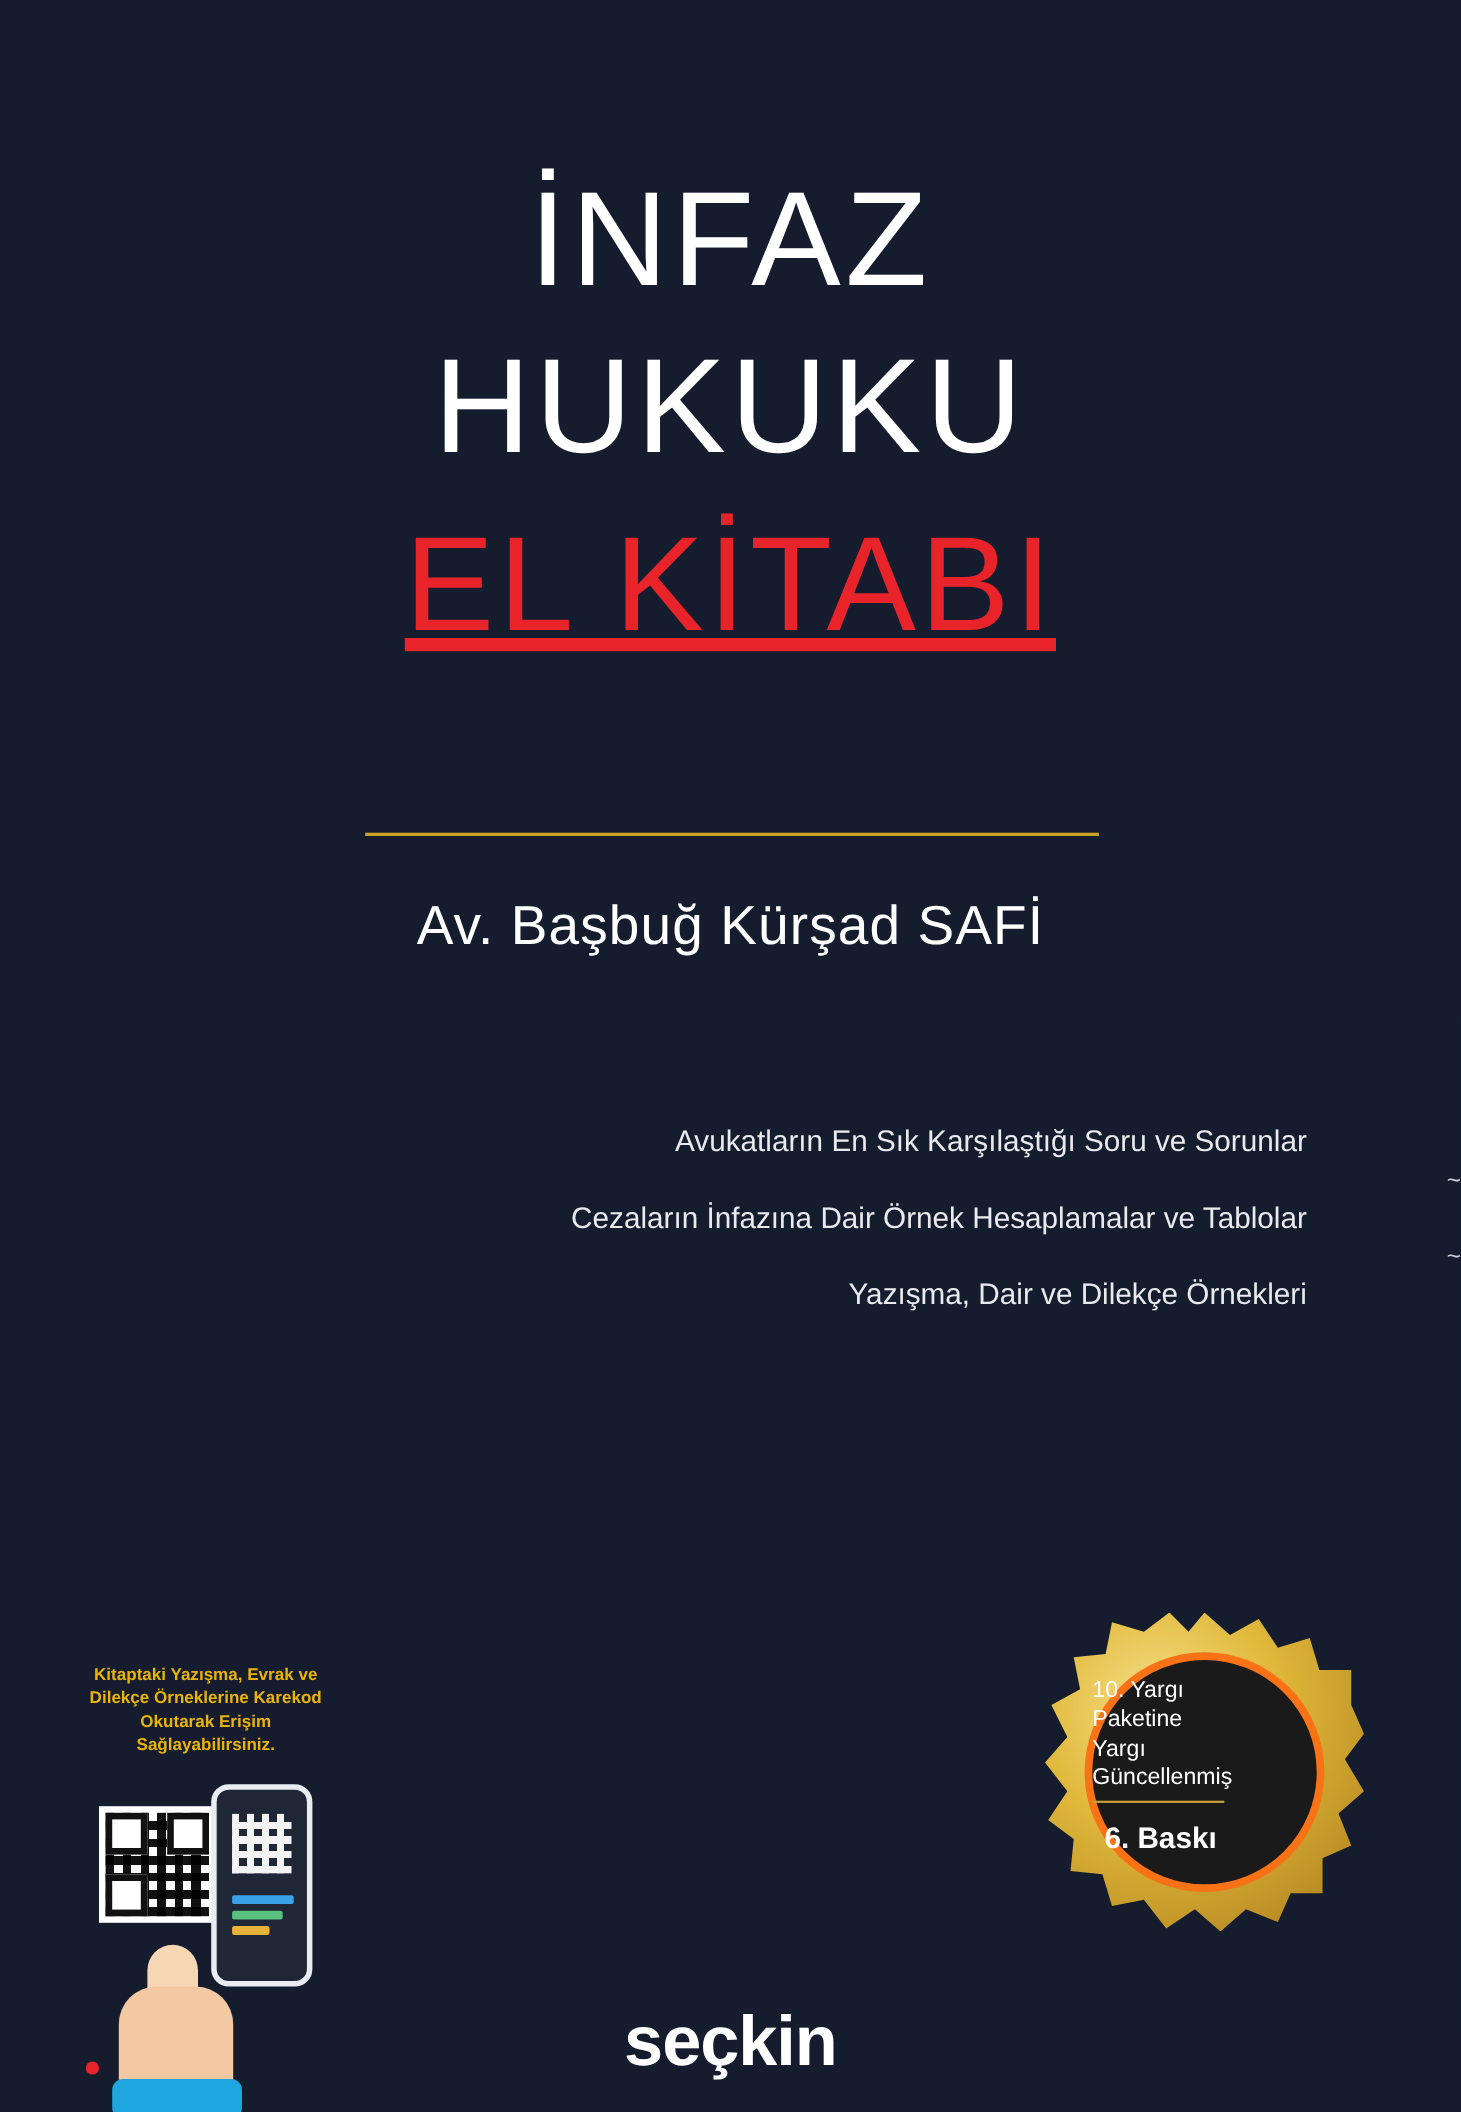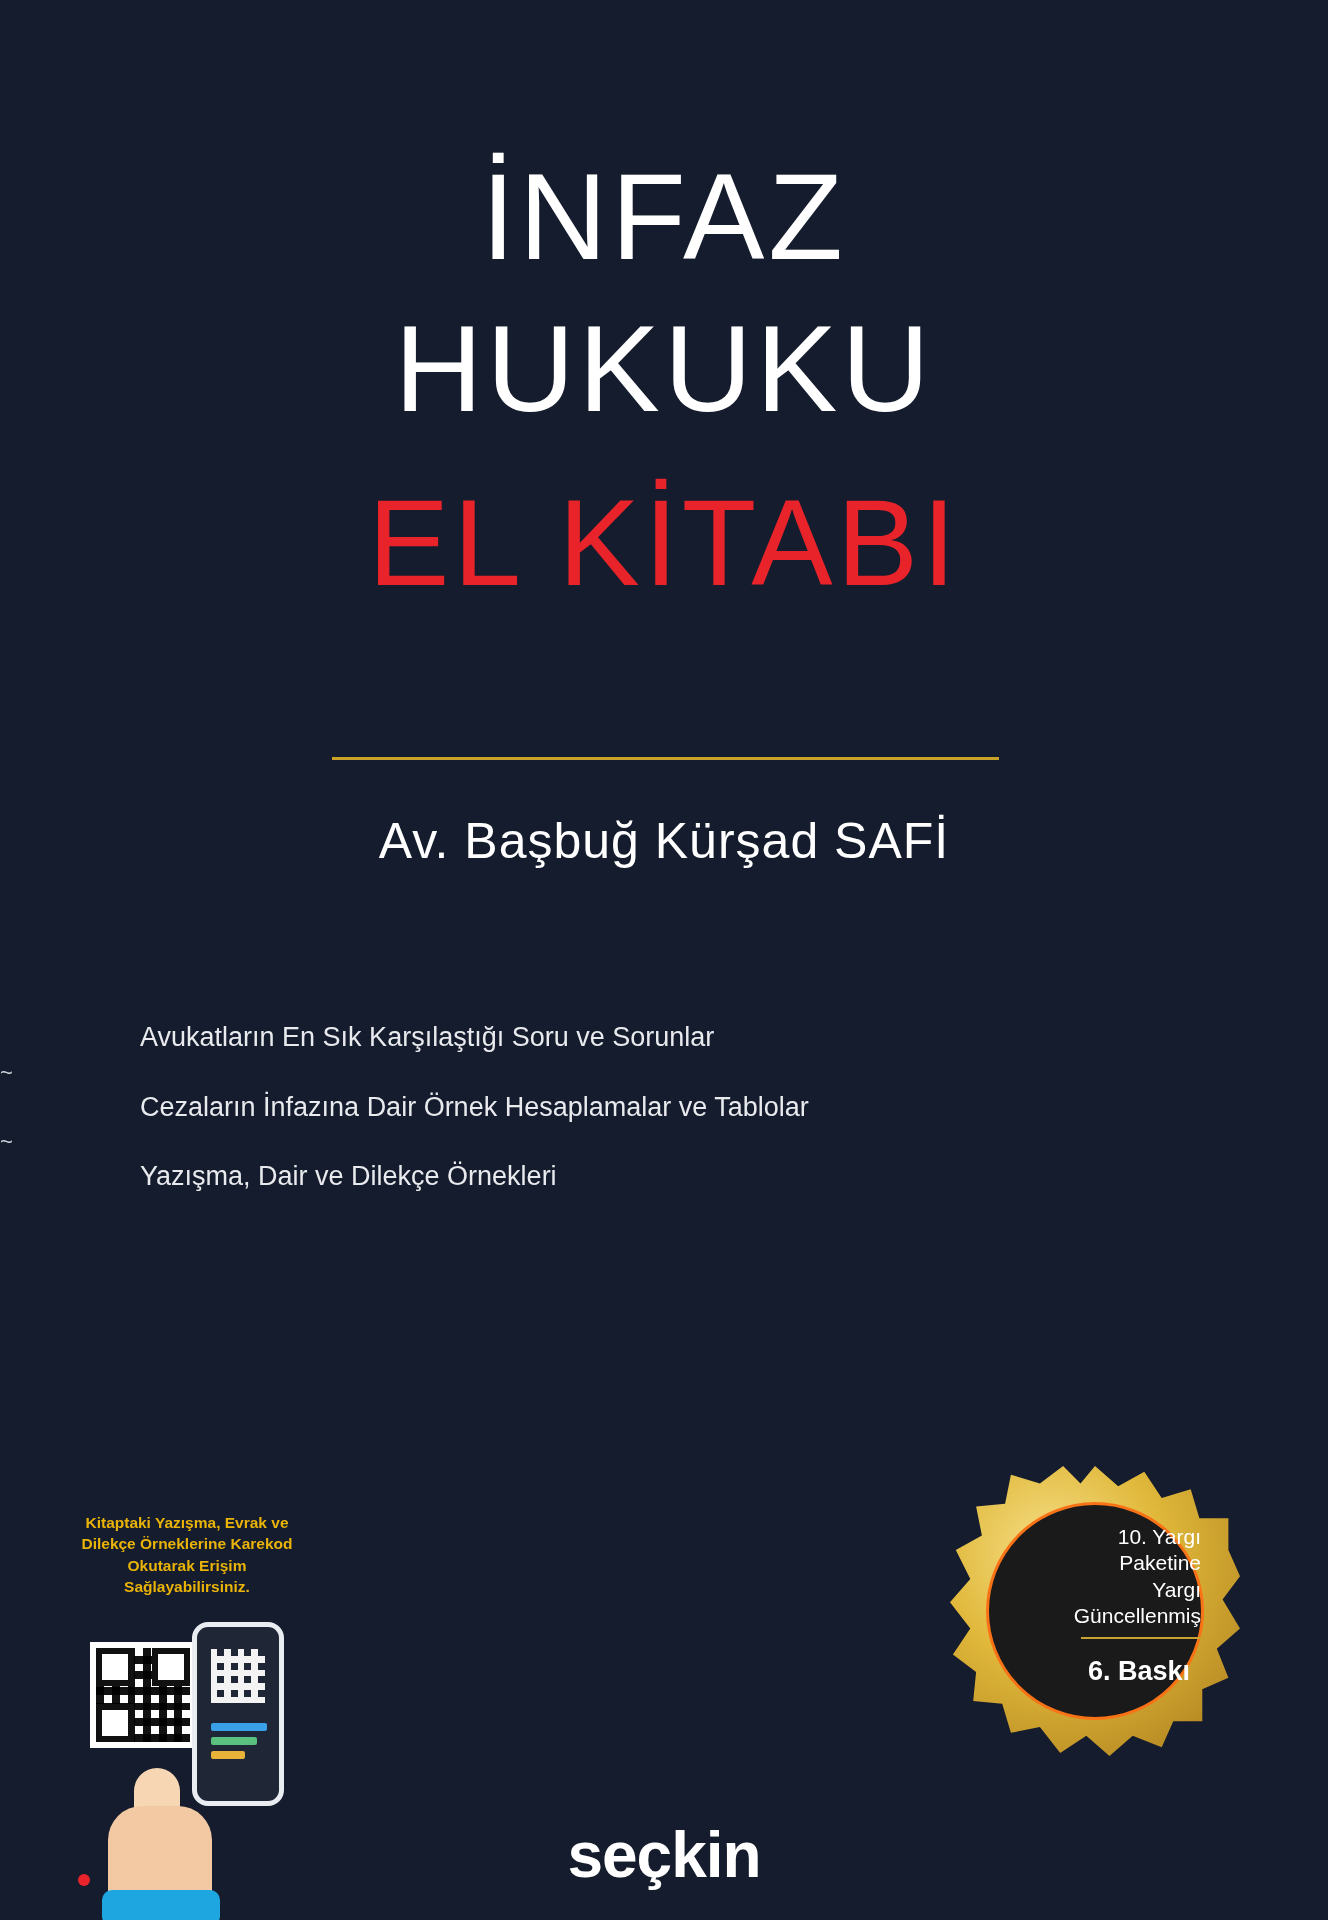--- a/index.html
+++ b/index.html
@@ -39,21 +39,22 @@
   }
   .title-line2 {
     margin-top: 8px;
   }
   .title-line3 {
     color: #e8232a;
     font-size: 122px;
     line-height: 1.18;
     font-weight: 400;
     letter-spacing: 4px;
-    margin: 30px 0 0 0;
+    margin: 18px 0 0 0;
+    text-decoration: underline;
   }
 
   .gold-rule {
     position: absolute;
     top: 757px;
     left: 332px;
     width: 667px;
     height: 3px;
     background: #c9a227;
   }
@@ -68,21 +69,21 @@
     font-size: 50px;
     letter-spacing: 1px;
   }
 
   
   .subtitles {
     position: absolute;
     top: 1020px;
     left: 0;
     right: 0;
-    text-align: left;
+    text-align: right;
     color: #e9eaee;
     font-size: 27px;
     line-height: 1.32;
   }
   .subtitles .sub {
     margin: 0;
     padding: 0 140px;
   }
   .subtitles .tilde {
     margin: 6px 0;
@@ -229,24 +230,24 @@
     );
   }
   .seal .inner {
     position: absolute;
     left: 36px;
     top: 36px;
     right: 36px;
     bottom: 36px;
     border-radius: 50%;
     background: #1a1a1a;
-    border: 3px solid #f97316;
+    border: 7px solid #f97316;
     display: flex;
     flex-direction: column;
-    align-items: flex-end;
+    align-items: flex-start;
     justify-content: center;
     color: #ffffff;
     text-align: center;
   }
   .seal .seal-line {
     font-size: 21px;
     line-height: 1.25;
     margin: 0;
   }
   .seal .seal-div {

